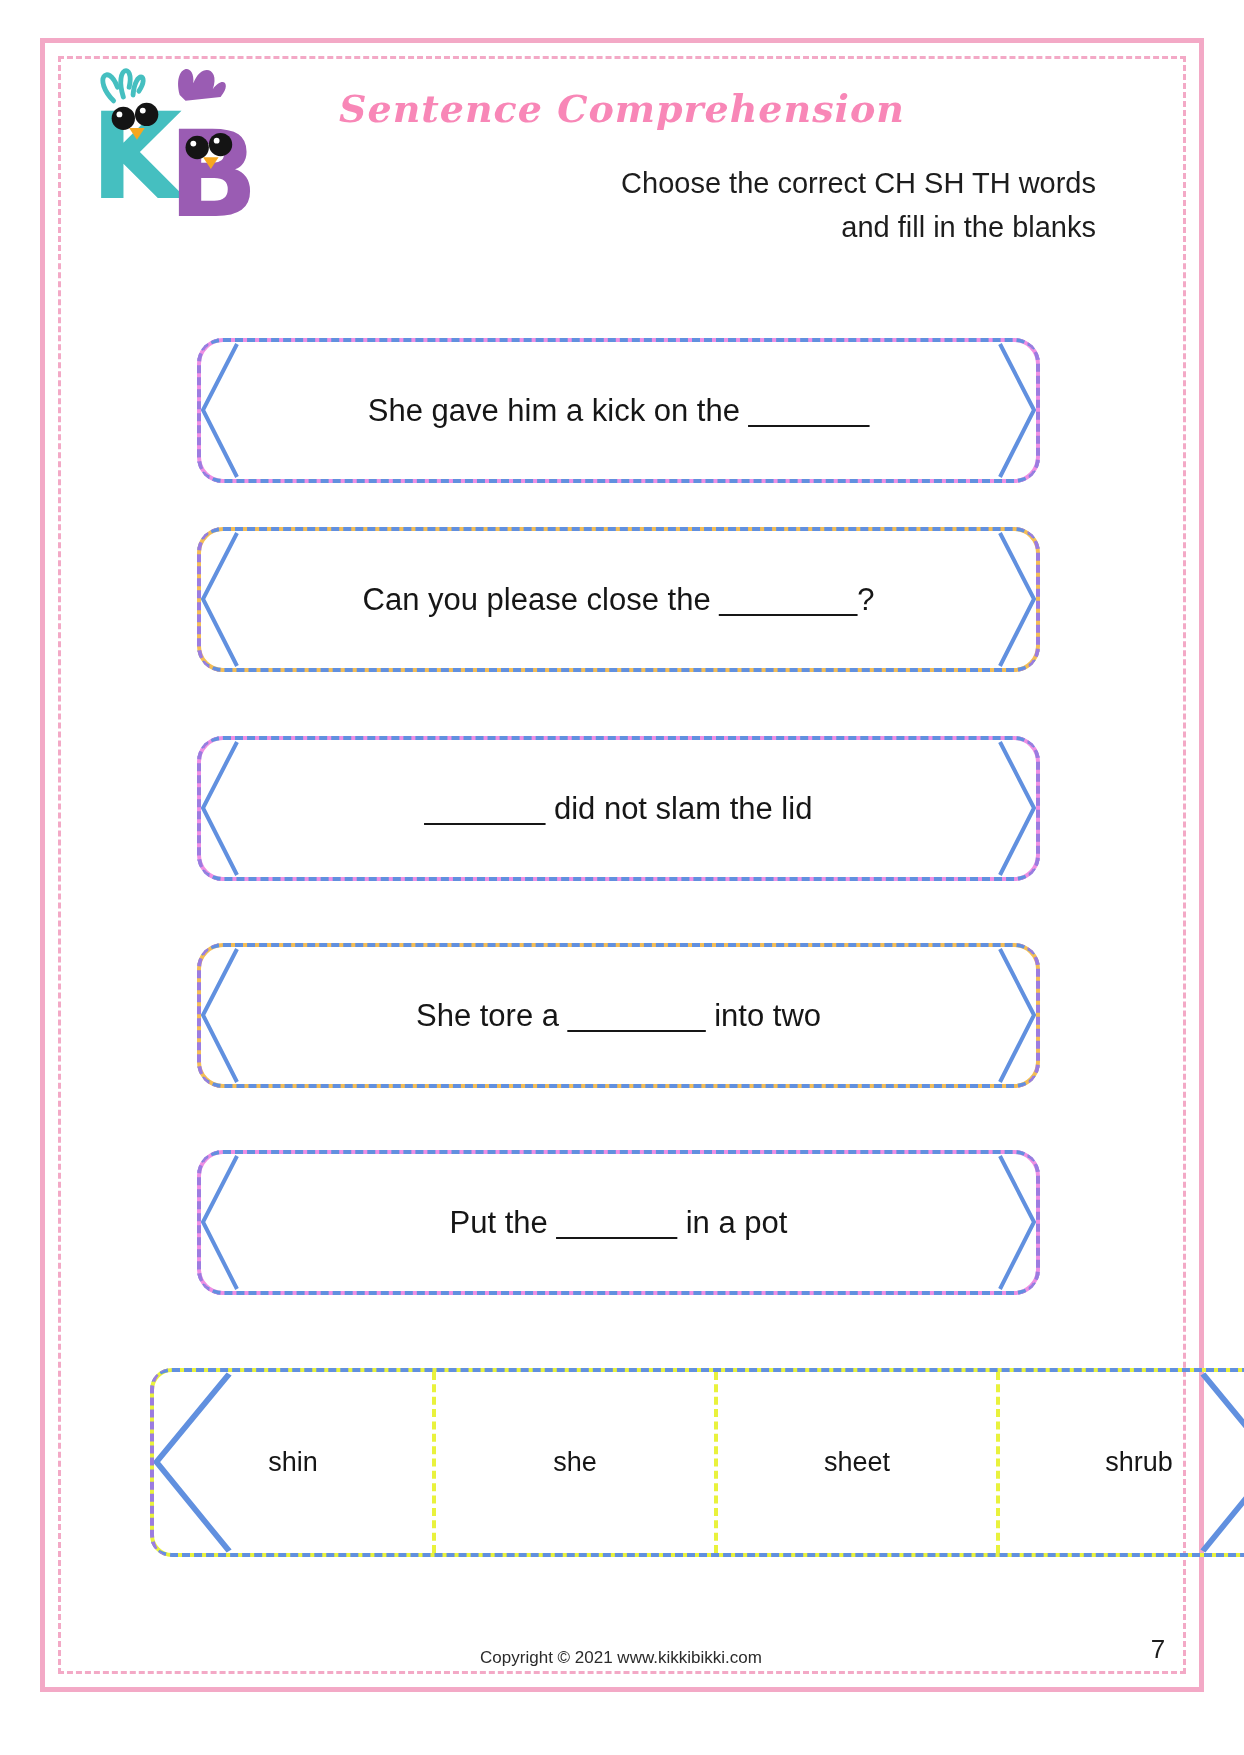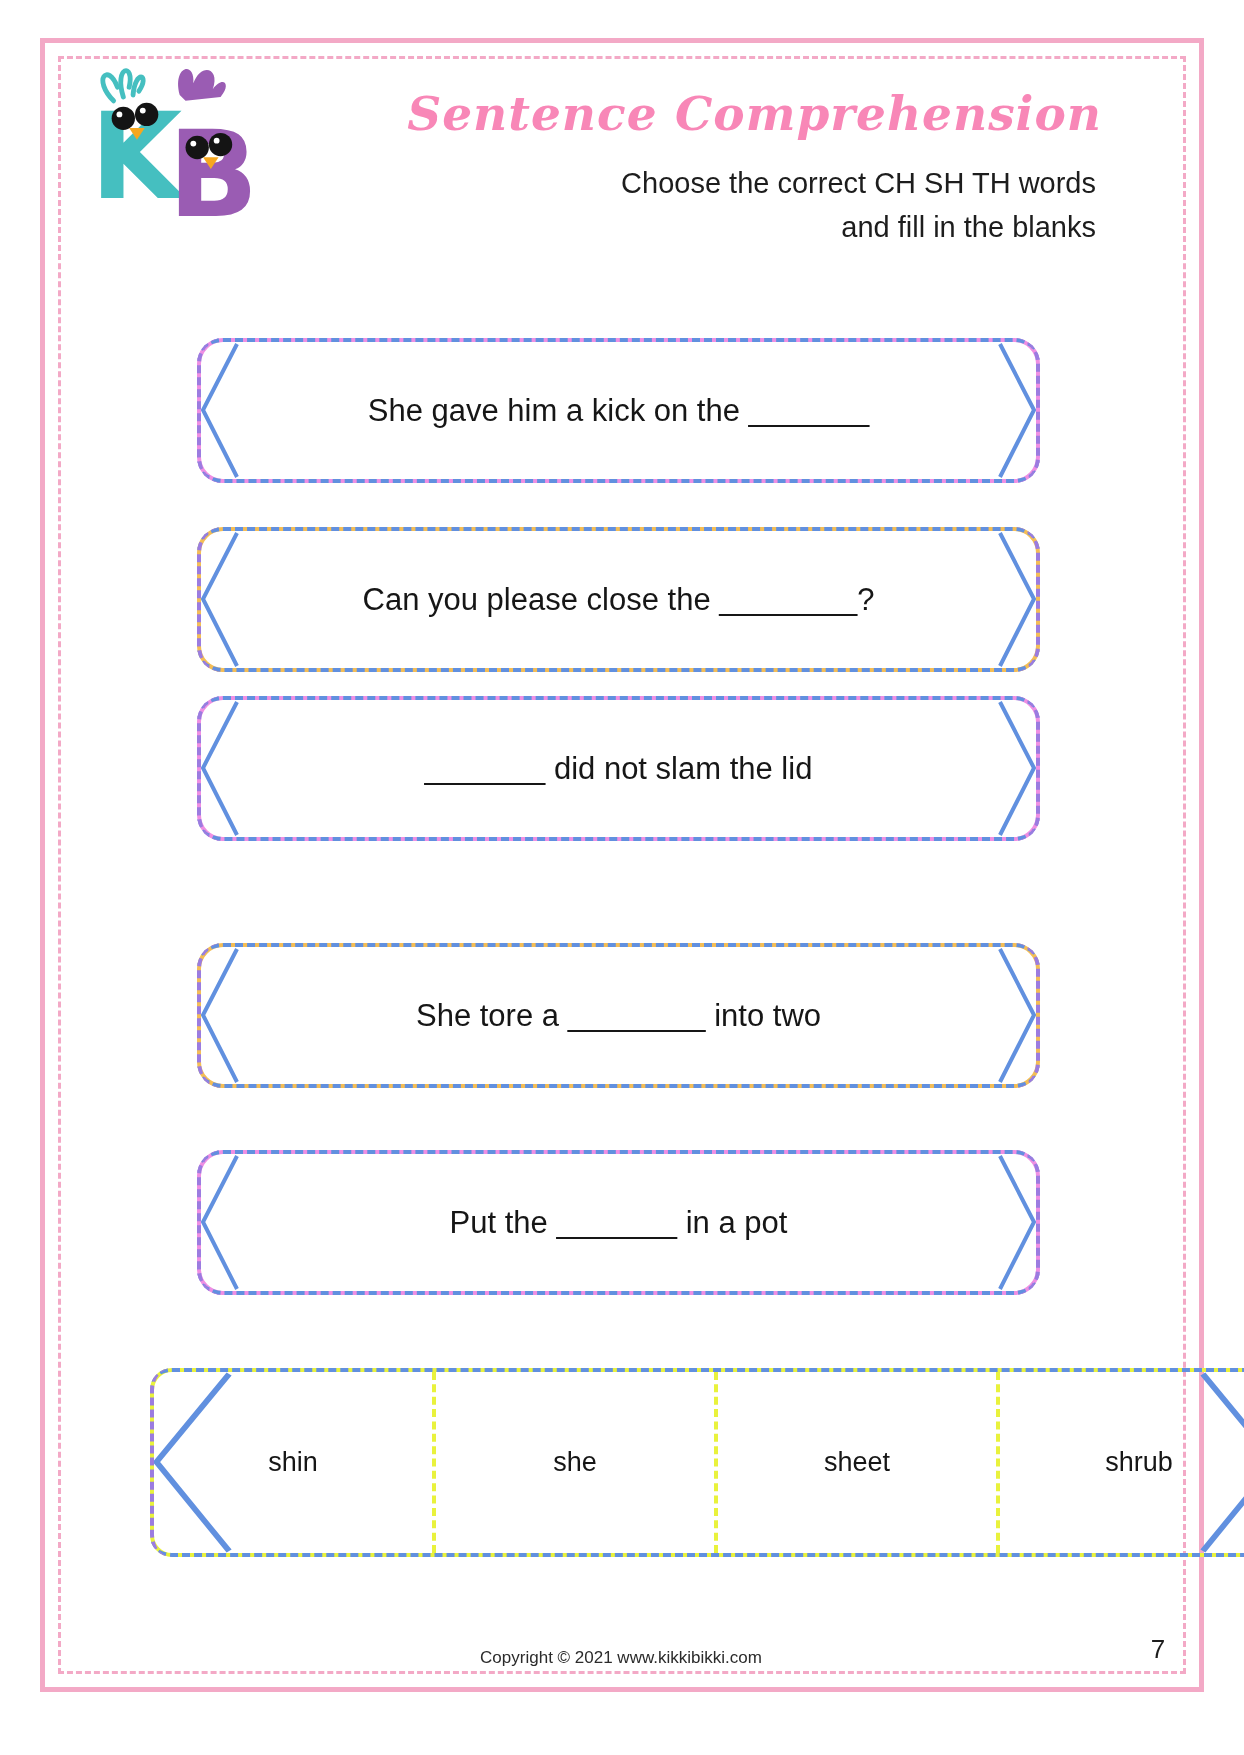--- a/index.html
+++ b/index.html
@@ -14,23 +14,23 @@
     border:5px solid var(--page-pink,#f3a9c6);
   }
   .inner-border {
     position:absolute; left:58px; top:56px; width:1128px; height:1618px;
     border:3px dashed var(--page-pink,#f3a9c6);
   }
   
   .logo { position:absolute; left:82px; top:60px; width:175px; height:175px; }
   
   .title {
-    position:absolute; top:86px; left:142px; width:960px; text-align:right;
+    position:absolute; top:86px; left:142px; width:960px; text-align:center;
     font-family:"DejaVu Serif", serif; font-style:italic; font-weight:bold;
-    font-size:47px; color:var(--title-pink,#f887b7); letter-spacing:1px;
+    font-size:38px; color:var(--title-pink,#f887b7); letter-spacing:1px;
   }
   .subtitle {
     position:absolute; top:162px; left:136px; width:960px; text-align:right;
     font-size:29px; line-height:1.5; color:var(--text-black,#1d1d1d);
     white-space:pre-line;
   }
   
   .banner {
     position:absolute; left:197px; width:843px; height:145px;
     border-radius:26px; border:4px solid;
@@ -43,21 +43,21 @@
     border-radius:26px; pointer-events:none;
   }
   .overlay.h { border-top:4px dashed var(--dash-blue,#6190df);
                border-bottom:4px dashed var(--dash-blue,#6190df); }
   .overlay.v { border-left:4px dashed var(--dash-purple,#9b7ce0);
                border-right:4px dashed var(--dash-purple,#9b7ce0); }
   .chevrons { position:absolute; left:0; top:0; width:100%; height:100%; pointer-events:none; }
   .sentence {
     font-size:31px; color:#161616; text-align:center; z-index:2; padding:0 60px;
   }
-  .b1 { top:338px; } .b2 { top:527px; } .b3 { top:696px; } .b4 { top:943px; } .b5 { top:1150px; }
+  .b1 { top:338px; } .b2 { top:527px; } .b3 { top:736px; } .b4 { top:943px; } .b5 { top:1150px; }
   
   .word-bank {
     position:absolute; left:150px; top:1368px; width:1132px; height:189px;
     border-radius:22px; border:4px solid var(--bank-yellow,#e9f23c);
     display:flex; align-items:stretch;
   }
   .word-bank .overlay { border-radius:22px; }
   .word-cell {
     flex:1 1 0; display:flex; align-items:center; justify-content:center;
     font-size:27px; color:#161616;

